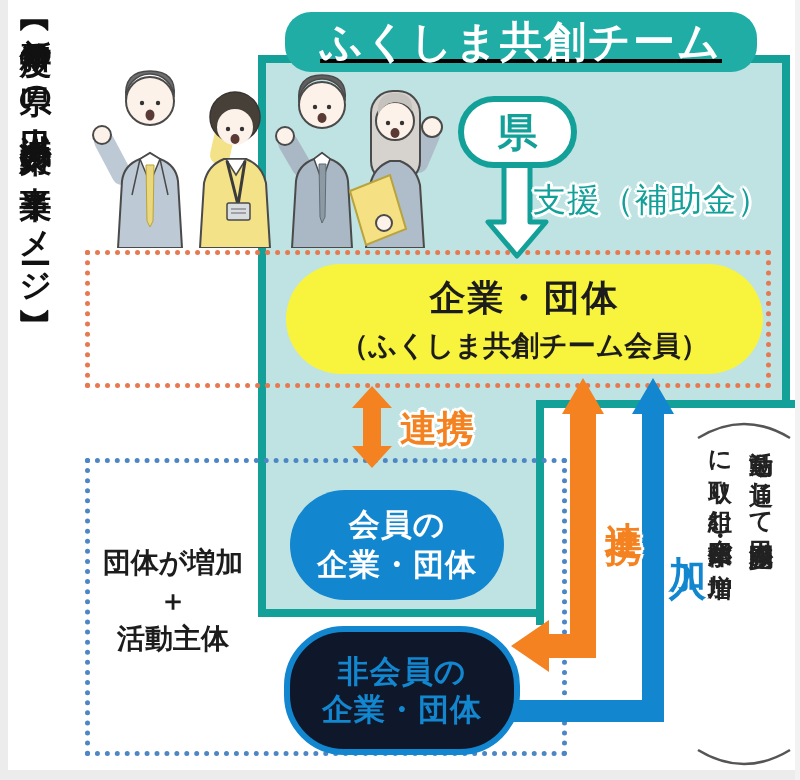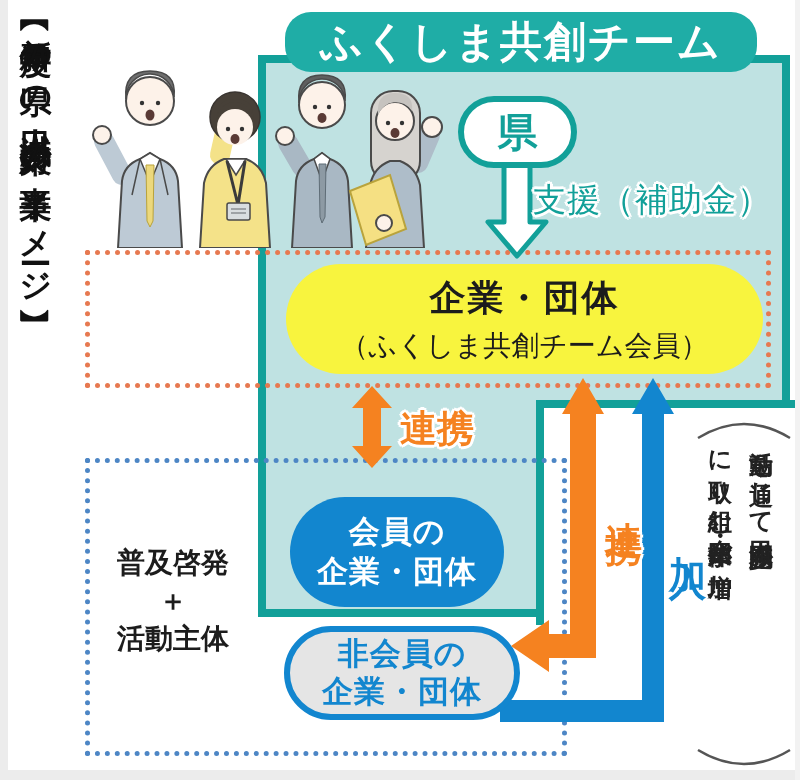--- a/index.html
+++ b/index.html
@@ -13,21 +13,21 @@
 
   .edge{background:#ececec;}
 
   
   .panel{left:258px;top:55px;width:532px;height:562px;background:var(--panel);
          border:8px solid var(--teal-dark);box-sizing:border-box;}
   .panel-cutout{left:536px;top:400px;width:262px;height:225px;background:#fff;
          border-top:8px solid var(--teal-dark);border-left:8px solid var(--teal-dark);box-sizing:border-box;}
 
   .header-pill{left:285px;top:12px;width:472px;height:60px;background:var(--teal);
-         border-radius:26px;display:flex;align-items:center;justify-content:center;}
+         border-radius:26px;display:flex;align-items:center;justify-content:center;text-decoration:underline;}
   .header-pill span{color:#fff;font-size:42px;font-weight:bold;letter-spacing:2px;}
 
   .pref-pill{left:458px;top:96px;width:119px;height:72px;background:#fff;
          border:6px solid var(--teal-dark);border-radius:40px;box-sizing:border-box;
          display:flex;align-items:center;justify-content:center;}
   .pref-pill span{color:var(--teal-dark);font-size:40px;font-weight:bold;}
 
   .support-label{left:533px;top:178px;color:var(--teal-dark);font-size:33px;font-weight:normal;letter-spacing:1px;}
 
   .dotted-orange{left:85px;top:250px;width:686px;height:138px;
@@ -35,27 +35,27 @@
   .dotted-blue{left:85px;top:458px;width:482px;height:298px;
          border:5px dotted var(--blue-dot);box-sizing:border-box;}
 
   .activity-label{left:98px;top:296px;width:120px;color:var(--ink);font-size:31px;font-weight:bold;}
   .impl-label{left:98px;top:544px;width:150px;color:var(--ink);font-size:28px;font-weight:bold;
          text-align:center;line-height:38px;}
 
   .yellow-box{left:286px;top:264px;width:477px;height:110px;background:var(--yellow);
          border-radius:55px;display:flex;flex-direction:column;align-items:center;justify-content:center;}
   .yellow-box .l1{color:var(--ink);font-size:36px;font-weight:bold;letter-spacing:2px;}
-  .yellow-box .l2{color:var(--ink);font-size:28px;font-weight:normal;margin-top:4px;}
+  .yellow-box .l2{color:var(--ink);font-size:28px;font-weight:bold;margin-top:4px;}
 
   .member-box{left:290px;top:490px;width:214px;height:110px;background:var(--blue);
-         border-radius:55px;display:flex;flex-direction:column;align-items:center;justify-content:center;margin-top:7px;}
+         border-radius:55px;display:flex;flex-direction:column;align-items:center;justify-content:center;}
   .member-box span{color:#fff;font-size:31px;font-weight:bold;line-height:40px;letter-spacing:1px;}
 
-  .nonmember-oval{left:284px;top:626px;width:236px;height:94px;background:#e5e5e5;
+  .nonmember-oval{left:284px;top:626px;width:236px;height:129px;background:#0f172a;
          border:6px solid var(--blue);border-radius:60px;box-sizing:border-box;
          display:flex;flex-direction:column;align-items:center;justify-content:center;}
   .nonmember-oval span{color:var(--blue);font-size:31px;font-weight:bold;line-height:38px;letter-spacing:1px;}
 
   .link1-label{left:400px;top:404px;color:var(--orange);font-size:37px;font-weight:bold;}
   .link2-label{left:598px;top:492px;color:var(--orange);font-size:37px;font-weight:bold;letter-spacing:6px;}
   .join-label{left:662px;top:526px;color:var(--blue);font-size:37px;font-weight:bold;letter-spacing:6px;}
 
   .left-title{left:10px;top:10px;height:764px;color:#111;font-size:32px;font-weight:bold;
          letter-spacing:3px;line-height:52px;}
@@ -131,21 +131,21 @@
   </svg>
 
   <div class="abs header-pill">
     <span>ふくしま共創チーム</span>
   </div>
 
   <div class="abs dotted-orange"></div>
   <div class="abs dotted-blue"></div>
 
   <div class="abs impl-label">
-    <div>普及啓発</div>
+    <div>団体が増加</div>
     <div>＋</div>
     <div>活動主体</div>
   </div>
 
   <div class="abs yellow-box">
     <span class="l1">企業・団体</span>
     <span class="l2">（ふくしま共創チーム会員）</span>
   </div>
 
   <svg class="abs" style="left:480px;top:150px;" width="76" height="110" viewBox="0 0 76 110">

